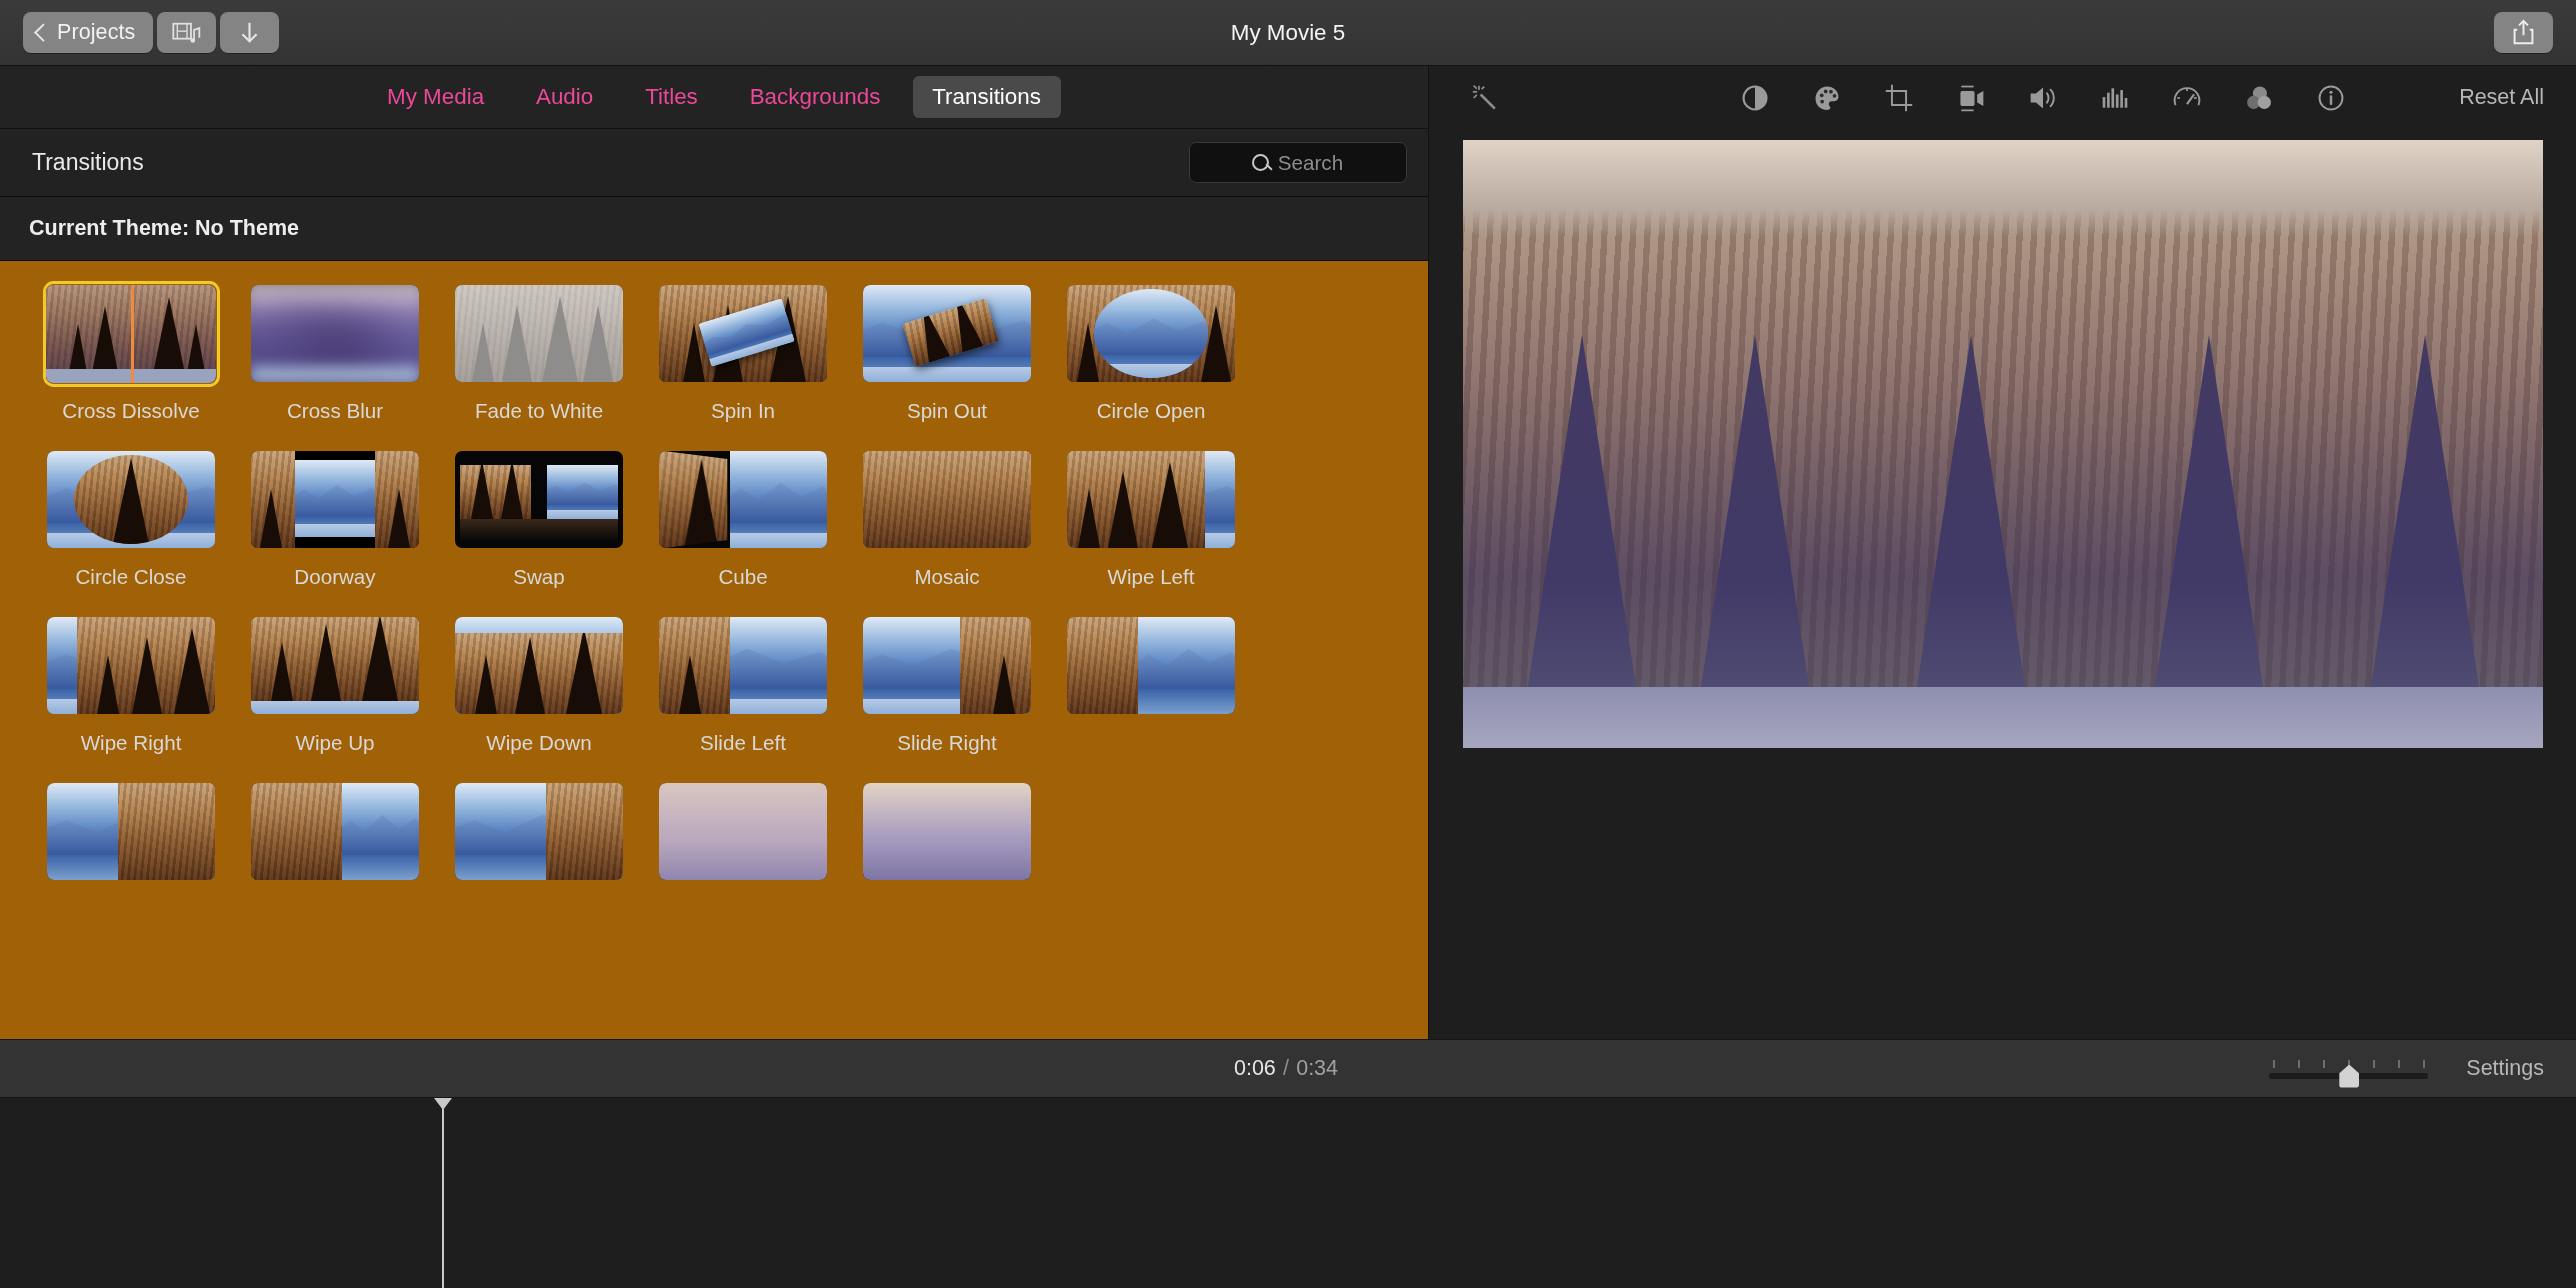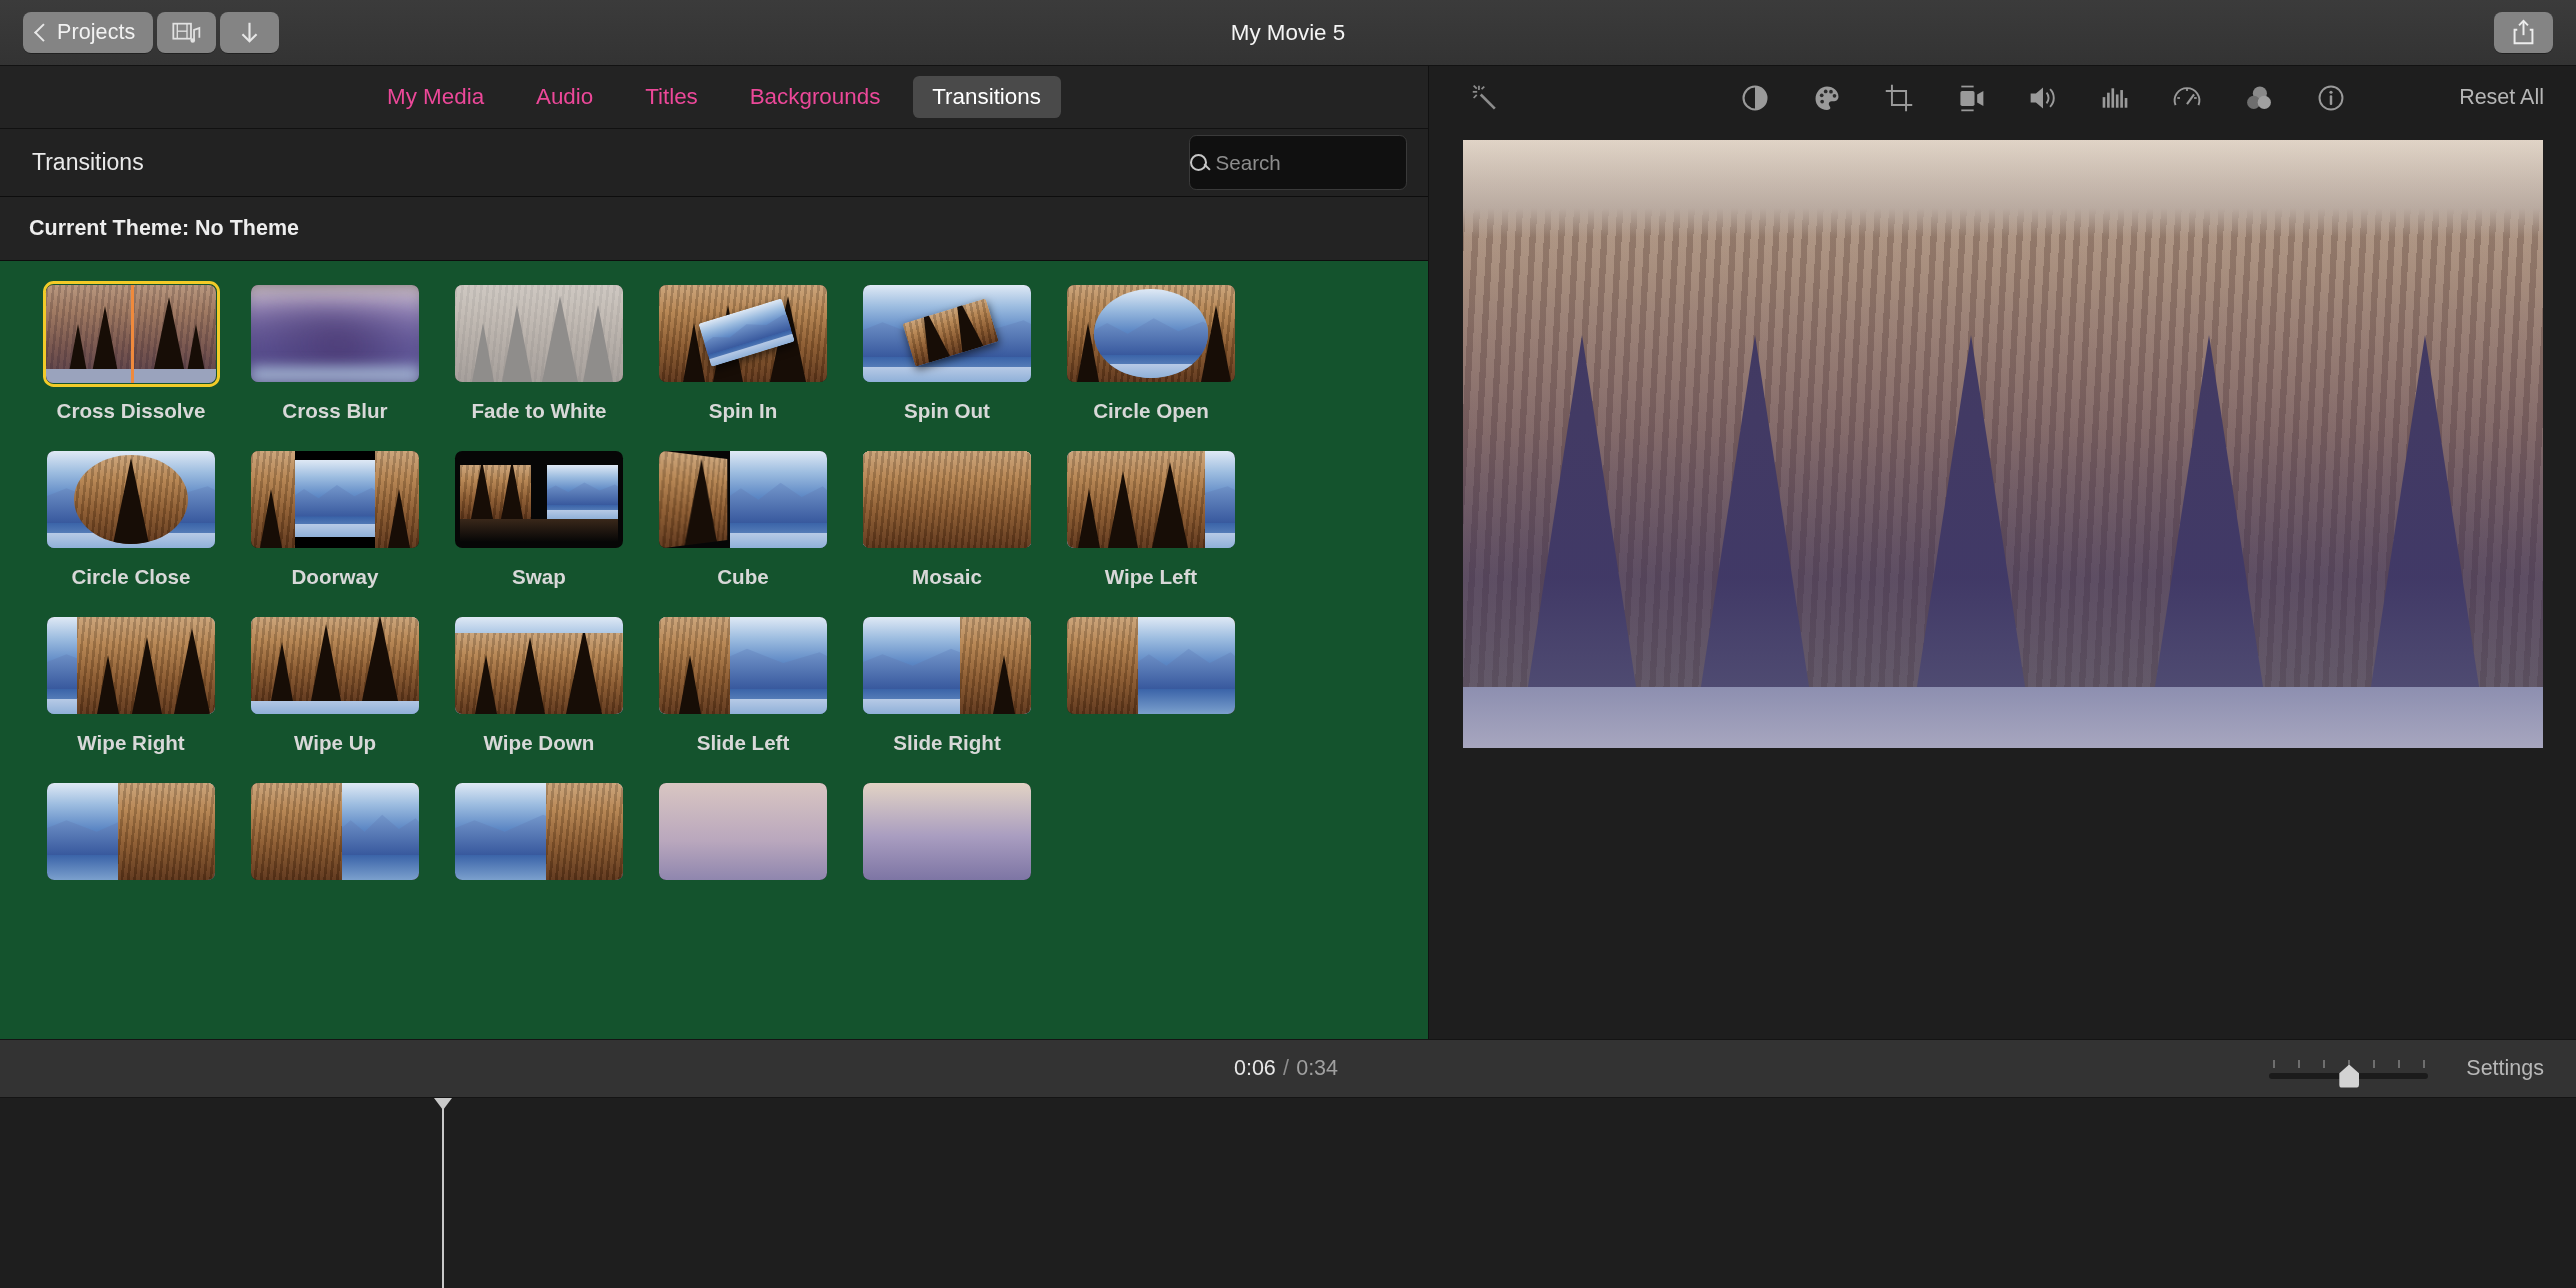--- a/index.html
+++ b/index.html
@@ -50,35 +50,35 @@
     font-size: 22.4px; color: #ec4899; padding: 8px 19.7px; border-radius: 6.3px; cursor: default;
   }
   .tab.active { background:#4a4a4a; color:#fff; }
 
   .browser-head {
     height: 68px; flex:0 0 68px; display:flex; align-items:center;
     padding: 0 21.5px 0 32px; border-bottom: 0.9px solid #0d0d0d; background:#222222;
   }
   .browser-head .h-title { font-size: 23px; color:#e9e9e9; }
   .searchbox {
-    margin-left:auto; width: 218px; height: 55px; border-radius: 7.2px;
+    margin-left:auto; width: 218px; height: 41px; border-radius: 7.2px;
     background:#101010; border:0.9px solid #3a3a3a;
-    display:flex; align-items:center; gap: 9px;
+    display:flex; align-items:center; justify-content:center; gap: 9px;
   }
   .searchbox .mag { width: 17px; height: 17px; border: 2.2px solid #c6c6c6; border-radius: 50%; position: relative; }
   .searchbox .mag::after { content:""; position:absolute; width: 8px; height: 2.2px; background:#c6c6c6; transform: rotate(45deg); right: -6.3px; bottom: 0.9px; }
   .searchbox .ph { font-size: 20.6px; color: #8d8d8d; }
 
   .theme-row {
     height: 64px; flex:0 0 64px; display:flex; align-items:center;
     padding-left: 29px; border-bottom: 0.9px solid #0d0d0d; background:#232323;
   }
   .theme-row .t-label { font-size:21.5px; color:#ededed; font-weight:700; }
 
-  .grid-scroll { flex:1 1 auto; overflow:hidden; background:#14532d; padding: 19.7px 0 0 0; position:relative;font-weight:bold;}
+  .grid-scroll { flex:1 1 auto; overflow:hidden; background:#a16207; padding: 19.7px 0 0 0; position:relative;}
   .grid { display:grid; grid-template-columns: repeat(6, 204px); column-gap: 0px; row-gap: 0px; padding-left: 29px; }
   .cell { width: 204px; height: 166px; display:flex; flex-direction:column; align-items:center; }
   .thumb-wrap { width: 177px; height: 106px; padding: 4.5px; border-radius: 10.7px; }
   .thumb-wrap.selected { border: 3.6px solid #f2cb28; padding: 0.9px; }
   .thumb { width: 100%; height: 100%; border-radius: 7.2px; overflow:hidden; position: relative; background:#111; }
   .cell-label { margin-top: 12.5px; font-size: 20.6px; color: #d8d8d8; text-align:center; white-space:nowrap; }
 
   
   .sc { position:absolute; inset:0; }
   .sc-cliff { background:

